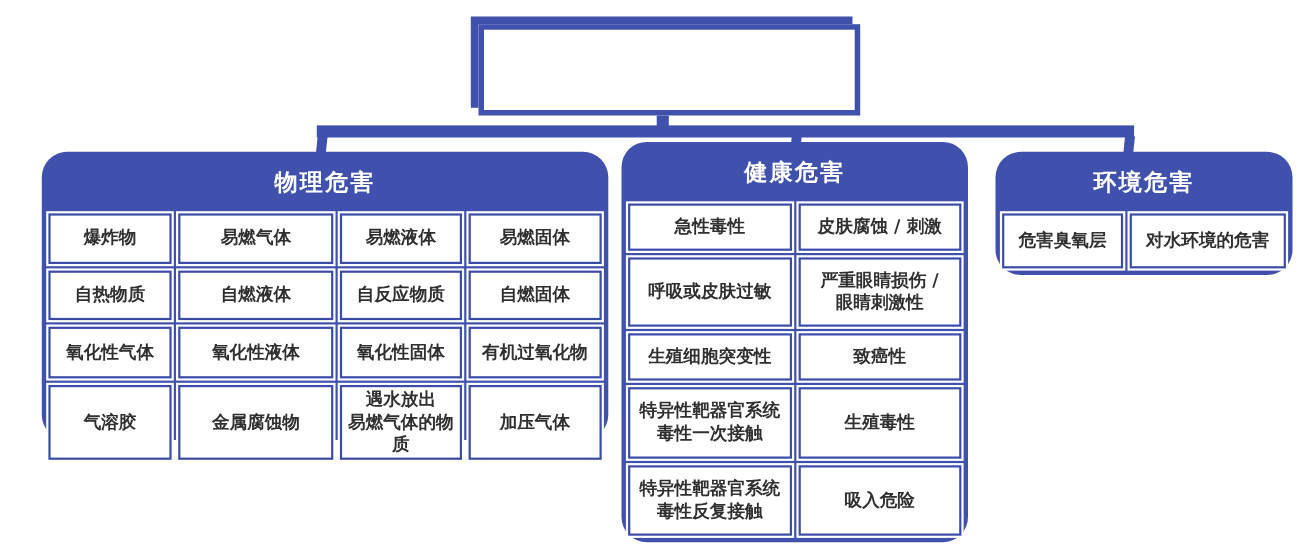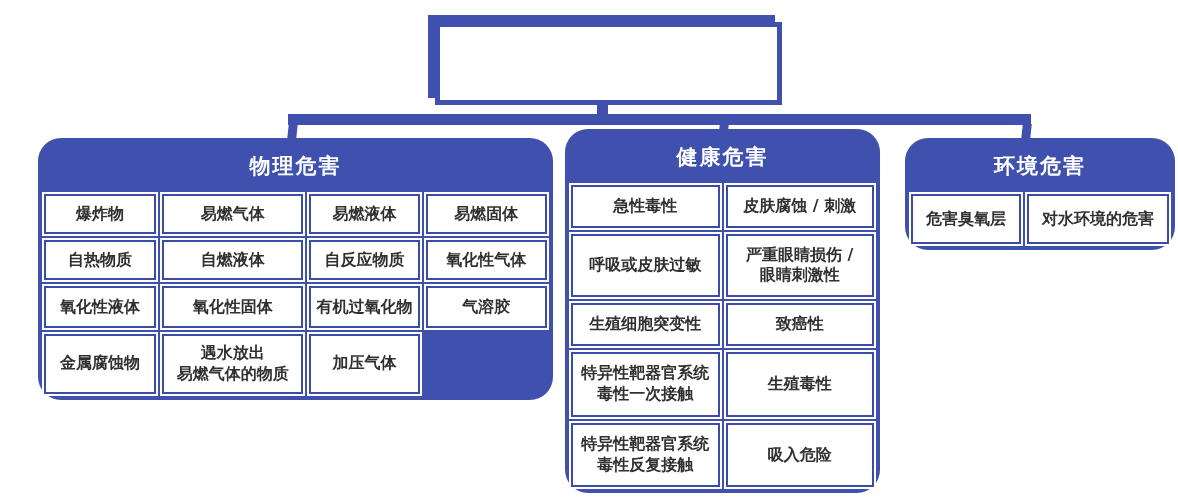--- a/index.html
+++ b/index.html
@@ -78,20 +78,21 @@
   <section class="hz-table t-physical">
     <div class="table-header">物理危害</div>
     <div class="grid grid-physical">
       <div class="cell">爆炸物</div>
       <div class="cell">易燃气体</div>
       <div class="cell">易燃液体</div>
       <div class="cell">易燃固体</div>
       <div class="cell">自热物质</div>
       <div class="cell">自燃液体</div>
       <div class="cell">自反应物质</div>
+      <div class="cell">自燃固体</div>
       <div class="cell">氧化性气体</div>
       <div class="cell">氧化性液体</div>
       <div class="cell">氧化性固体</div>
       <div class="cell">有机过氧化物</div>
       <div class="cell">气溶胶</div>
       <div class="cell">金属腐蚀物</div>
       <div class="cell">遇水放出
 易燃气体的物质</div>
       <div class="cell">加压气体</div>
     </div>

